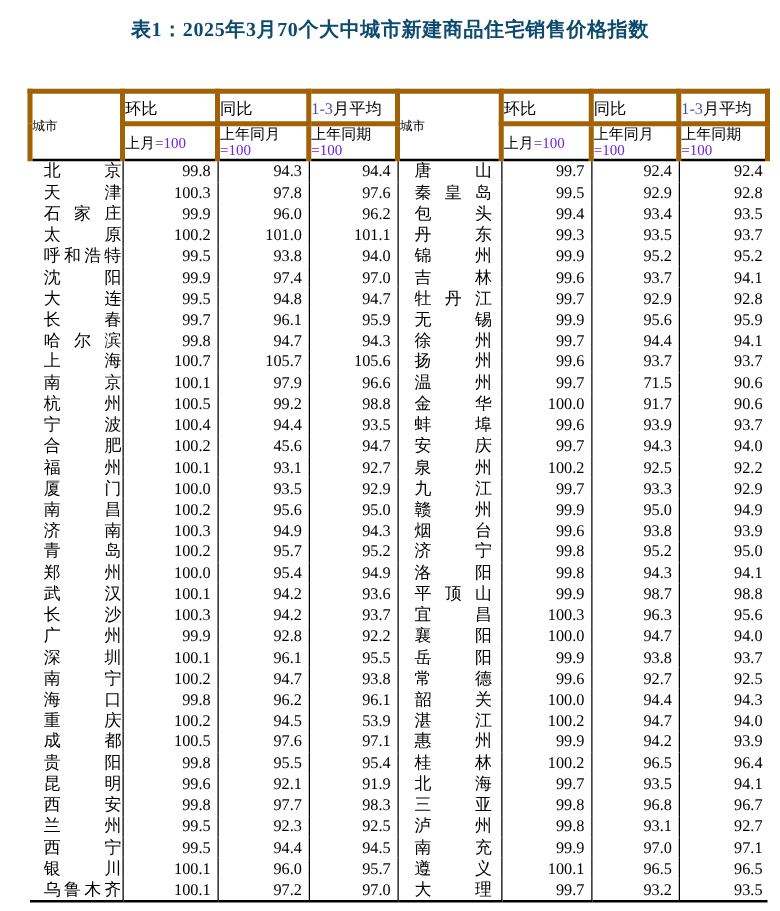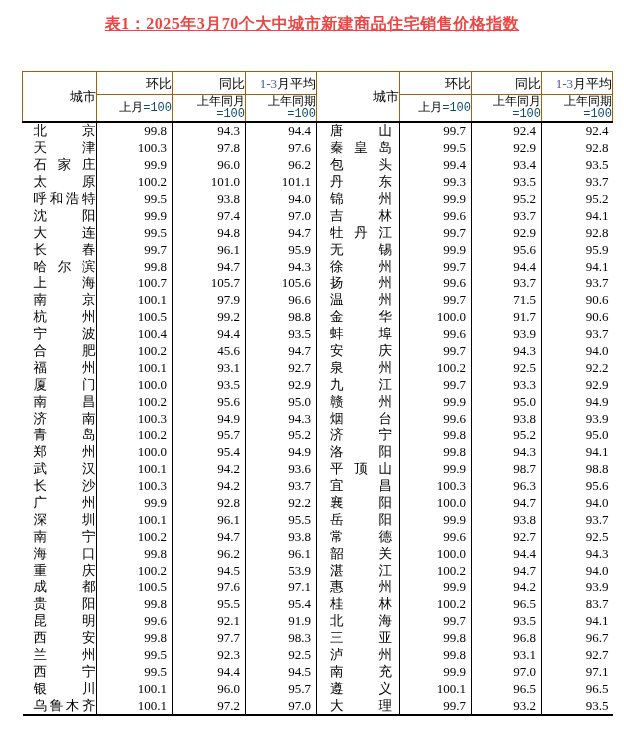--- a/index.html
+++ b/index.html
@@ -6,55 +6,54 @@
   body{
     width:624px;height:729px;overflow:hidden;
     font-family:"Liberation Serif","DejaVu Serif",serif;
     color:#000;
   }
   .page-title{
     margin:14px 0 0 0;
     text-align:center;
     font-size:16px;
     font-weight:bold;
-    color:#ef4444;
+    color:#0c4a6e;
     letter-spacing:0.5px;
-    text-decoration:underline;
   }
   table.price-table{
     border-collapse:collapse;
     table-layout:fixed;
     margin:36px 0 0 22px;
     width:590px;
   }
   col.c-city-l{width:74px;}
   col.c-mom-l{width:76px;}
   col.c-yoy-l{width:73px;}
   col.c-avg-l{width:71px;}
   col.c-city-r{width:83px;}
   col.c-mom-r{width:72px;}
   col.c-yoy-r{width:70px;}
   col.c-avg-r{width:71px;}
 
   th{
-    border:1px solid #a16207;
+    border:4px solid #a16207;
     font-weight:normal;
     font-size:13px;
     padding:0;
-    text-align:right;
+    text-align:left;
     vertical-align:middle;
     line-height:13px;
   }
   thead tr.h1 th{height:22px;}
   thead tr.h2 th{height:26px;font-size:12px;}
-  th.city-h{font-size:13px;}
+  th.city-h{font-size:10px;}
   th.hb{border-bottom:2px solid #000;}
   .blk{display:block;line-height:13px;}
   .hnum-blue{color:#4455A8;}
-  .hnum-purple{color:#0c4a6e;font-family:Liberation Mono, monospace;}
+  .hnum-purple{color:#6d28d9;}
 
   td{padding:0;height:16.9px;vertical-align:middle;}
   td.city-cell{
     border-right:1px solid #000;
     padding-left:11px;
     font-size:13.5px;
   }
   td.city-cell.right-city{padding-left:13px;}
   .city-inner{
     display:inline-flex;
@@ -582,21 +581,21 @@
           </span></td>
         <td class="num-cell">99.8</td>
         <td class="num-cell">95.5</td>
         <td class="num-cell">95.4</td>
         <td class="city-cell right-city"><span class="city-inner">
             <span>桂</span>
             <span>林</span>
           </span></td>
         <td class="num-cell">100.2</td>
         <td class="num-cell">96.5</td>
-        <td class="num-cell last-col">83.7</td>
+        <td class="num-cell last-col">96.4</td>
       </tr>
       <tr>
         <td class="city-cell"><span class="city-inner">
             <span>昆</span>
             <span>明</span>
           </span></td>
         <td class="num-cell">99.6</td>
         <td class="num-cell">92.1</td>
         <td class="num-cell">91.9</td>
         <td class="city-cell right-city"><span class="city-inner">

